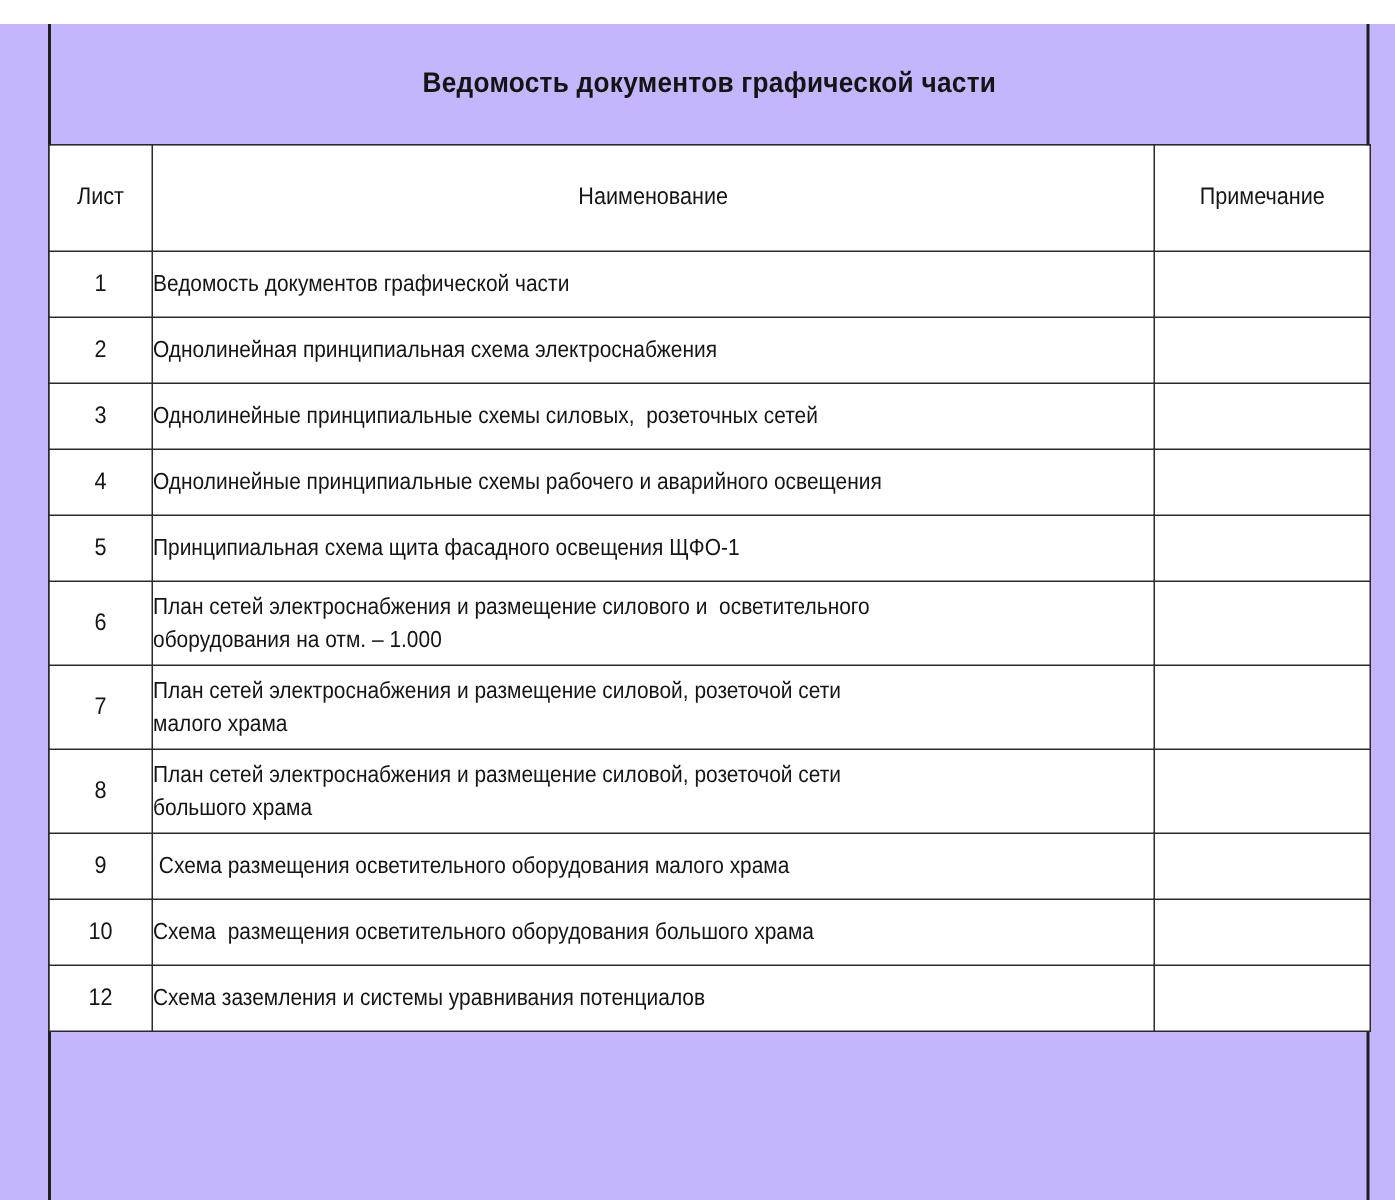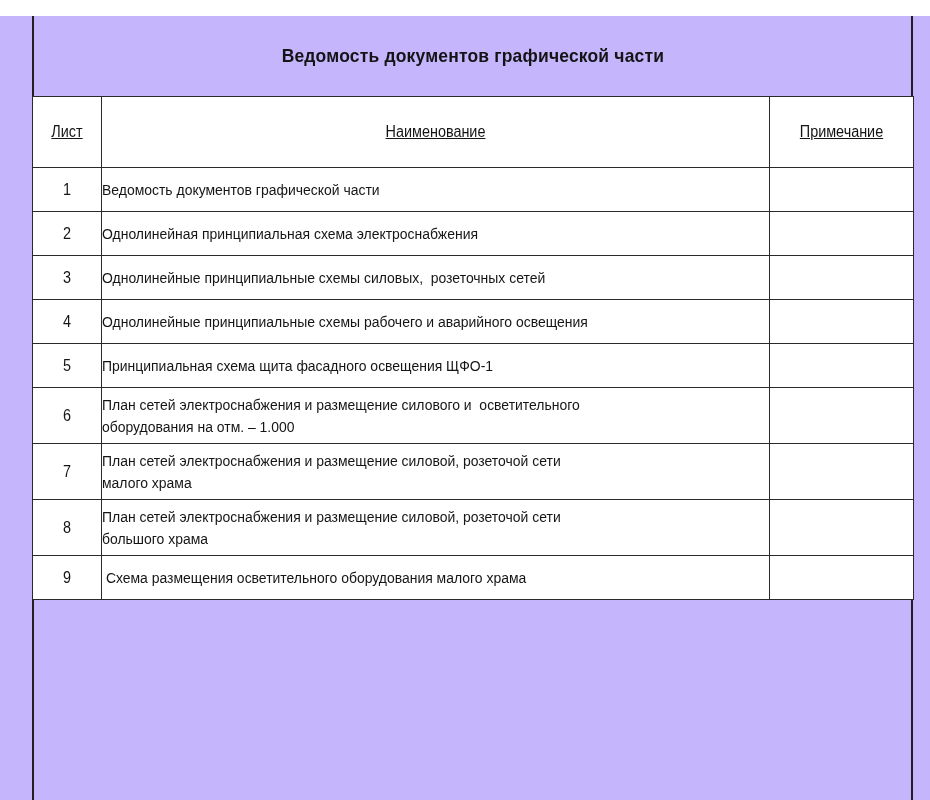--- a/index.html
+++ b/index.html
@@ -81,21 +81,20 @@
     vertical-align: middle;
     background: #ffffff;
   }
 
   thead th {
     height: 70px;
     font-weight: normal;
     font-size: 16px;
     text-align: center;
     color: #151515;
-    text-decoration: underline;
   }
   thead th .hd {
     display: block;
     transform: scaleX(0.9);
     white-space: nowrap;
   }
 
   td.num {
     text-align: center;
     font-size: 16px;
@@ -232,17 +231,35 @@
           </tr>
           <tr class="r-single">
             <td class="num">
               <span class="nm">9</span>
             </td>
             <td class="name">
               <span class="txt"> Схема размещения осветительного оборудования малого храма</span>
             </td>
             <td class="remark"><span class="txt"></span></td>
           </tr>
+          <tr class="r-single">
+            <td class="num">
+              <span class="nm">10</span>
+            </td>
+            <td class="name">
+              <span class="txt">Схема  размещения осветительного оборудования большого храма</span>
+            </td>
+            <td class="remark"><span class="txt"></span></td>
+          </tr>
+          <tr class="r-single">
+            <td class="num">
+              <span class="nm">12</span>
+            </td>
+            <td class="name">
+              <span class="txt">Схема заземления и системы уравнивания потенциалов</span>
+            </td>
+            <td class="remark"><span class="txt"></span></td>
+          </tr>
         </tbody>
     </table>
   </div>
 
 </div>
 
 </body></html>

